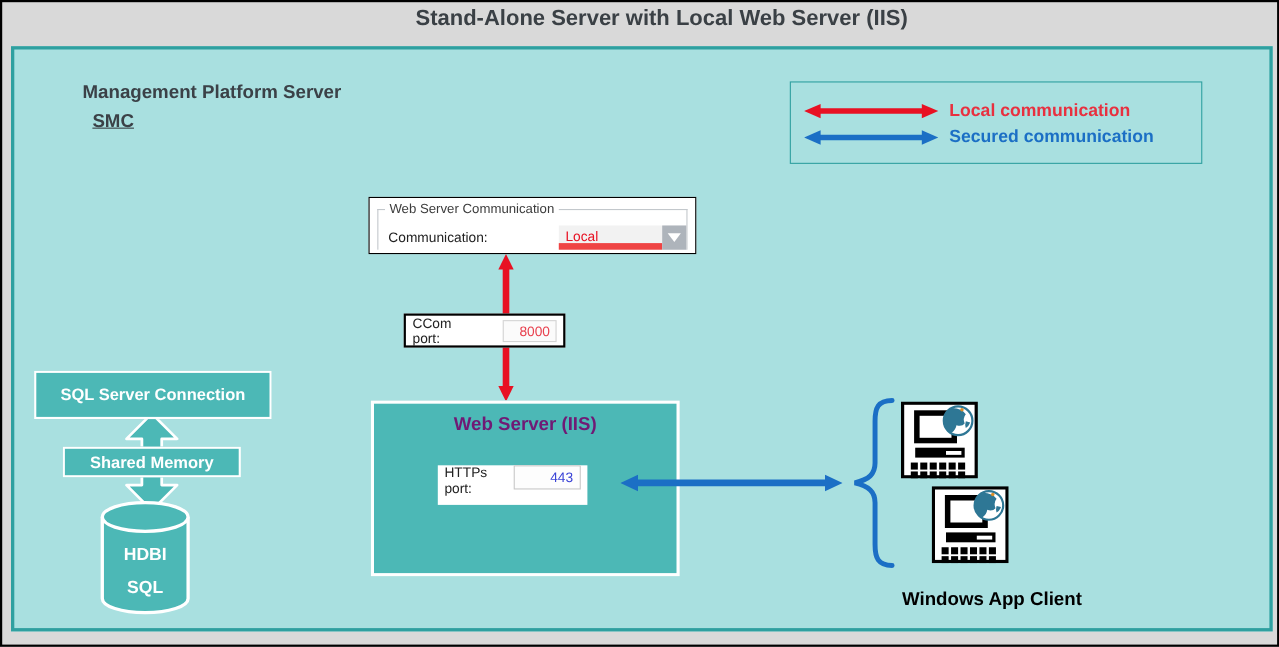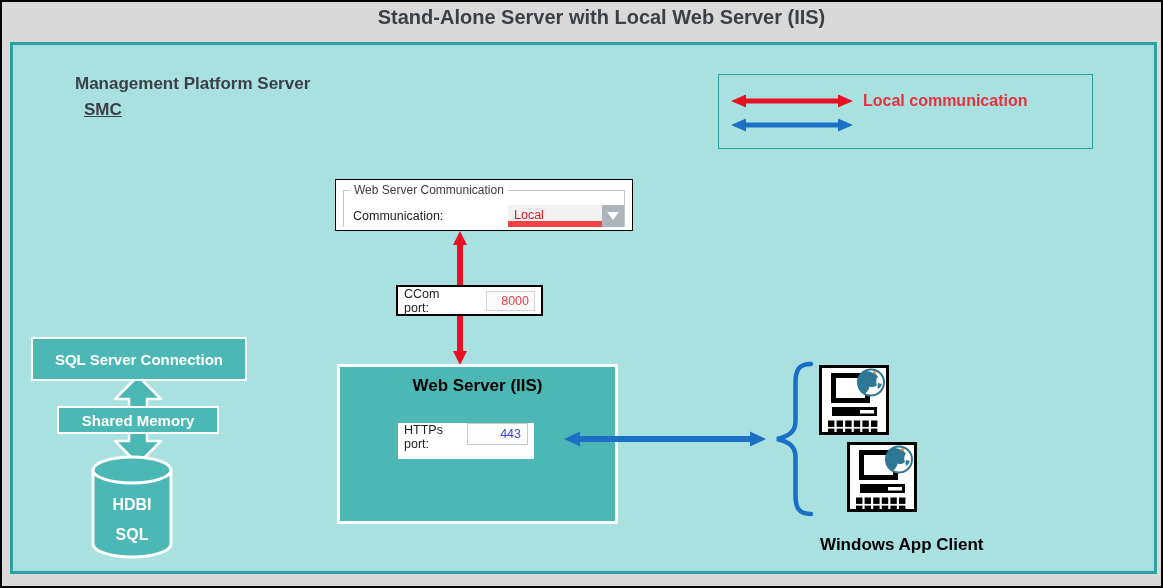--- a/index.html
+++ b/index.html
@@ -63,41 +63,41 @@
   .wsc-combo-btn {
     width:22px; height:22px; background:#aeb4bb;
     display:flex; align-items:center; justify-content:center;
   }
   .wsc-combo-btn .tri {
     width:0; height:0; border-left:6px solid transparent;
     border-right:6px solid transparent; border-top:8px solid #fff;
   }
   
   .ccom-box {
-    position:absolute; left:394px; top:283px; width:147px; height:31px;
+    position:absolute; left:365px; top:283px; width:147px; height:31px;
     background:#fff; border:2px solid #000; z-index:3;
     display:flex; align-items:center; padding:0 6px;
   }
   .ccom-label { font-size:12.5px; color:#222; }
   .ccom-field {
     margin-left:20px; width:50px; height:20px; background:#fbfbfb;
     border:1px solid #d4d4d4; font-size:12.5px; color:#e8404e;
     text-align:right; padding:2px 5px 0 0;
   }
   
   .red-v-arrow { position:absolute; left:450px; top:229px; z-index:1; }
   .blue-h-arrow { position:absolute; left:562px; top:428px; z-index:4; }
   
   .iis-box {
     position:absolute; left:335px; top:362px; width:281px; height:160px;
     background:#4cb8b6; border:3px solid #fff; z-index:2;
   }
   .iis-title {
     position:absolute; top:9px; width:100%; text-align:center;
-    color:#000000; font-size:17px; font-weight:bold;
+    color:#701a75; font-size:17px; font-weight:bold;
   }
   .https-box {
     position:absolute; left:58px; top:56px; width:136px; height:36px;
     background:#fff; display:flex; align-items:flex-start; padding:0 6px;
   }
   .https-label { font-size:12.5px; color:#222; }
   .https-field {
     margin-left:7px; width:72px; height:22px; background:#fdfdfd;
     border:1px solid #c8c8c8; font-size:12.5px; color:#3a43d6;
     text-align:right; padding:3px 6px 0 4px;
@@ -178,20 +178,21 @@
       <polygon points="122,7 107,0.5 107,13.5" fill="#e81123"></polygon>
     </svg>
     <span class="legend-label red">Local communication</span>
   </div>
   <div class="legend-row">
     <svg width="122" height="14">
       <line x1="13" y1="7" x2="109" y2="7" stroke="#1b6fc5" stroke-width="5"></line>
       <polygon points="0,7 15,0.5 15,13.5" fill="#1b6fc5"></polygon>
       <polygon points="122,7 107,0.5 107,13.5" fill="#1b6fc5"></polygon>
     </svg>
+    <span class="legend-label blue">Secured communication</span>
   </div>
 </div>
 
 <svg class="red-v-arrow" width="16" height="134">
   <line x1="8" y1="12" x2="8" y2="122" stroke="#e81123" stroke-width="6"></line>
   <polygon points="8,0 1,14 15,14" fill="#e81123"></polygon>
   <polygon points="8,134 1,120 15,120" fill="#e81123"></polygon>
 </svg>
 
 <div class="wsc-dialog">

